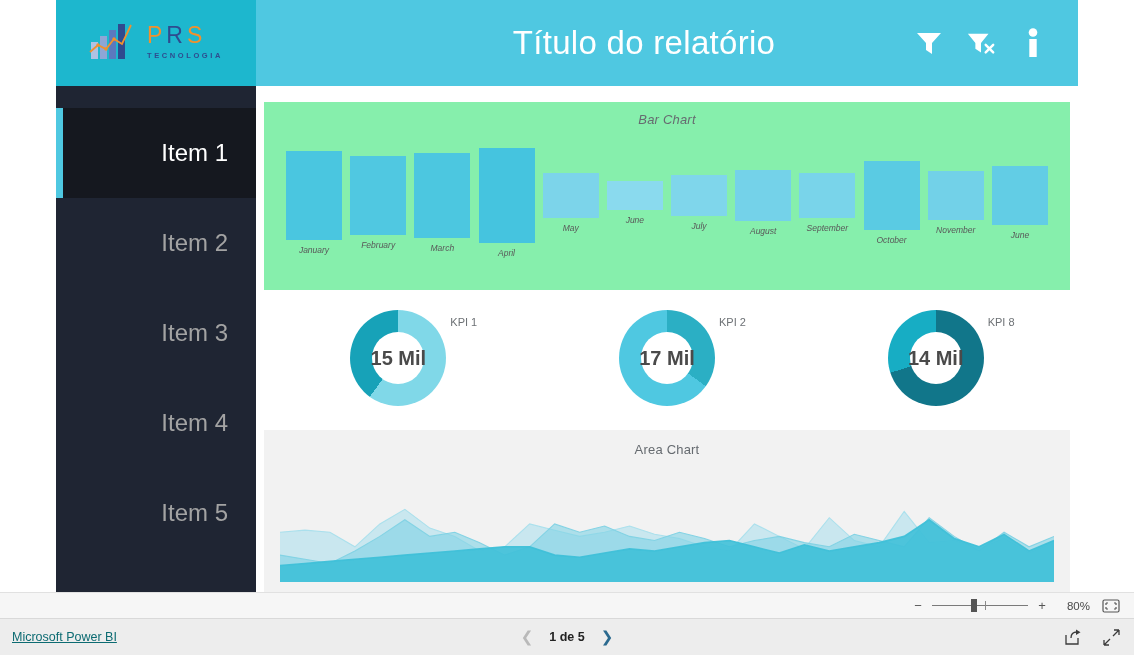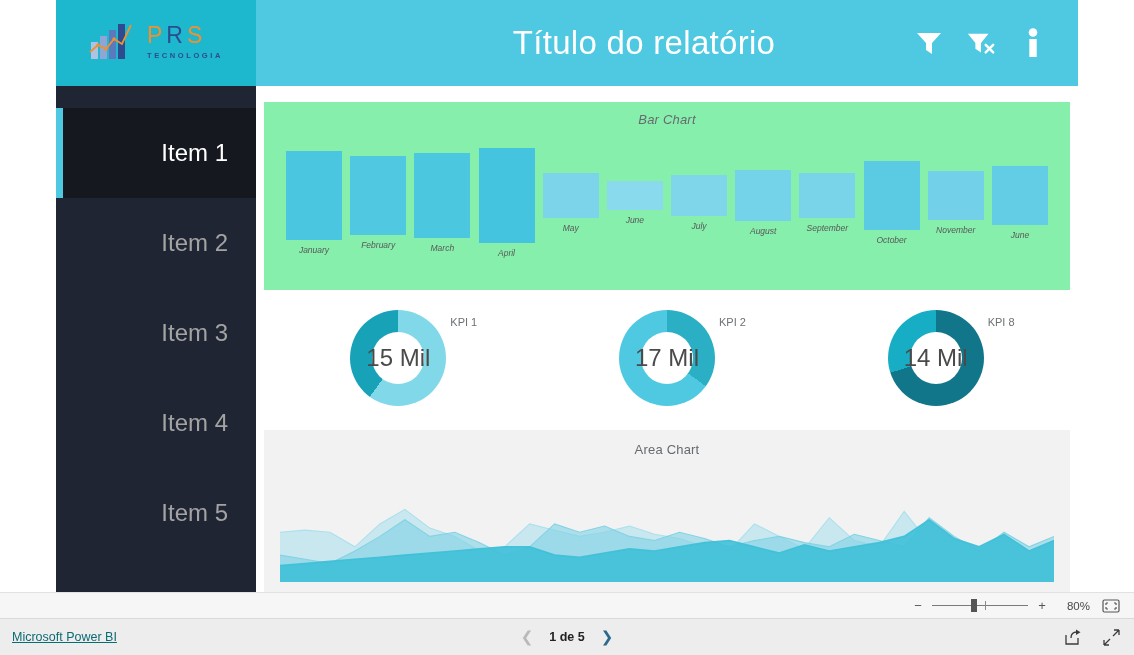--- a/index.html
+++ b/index.html
@@ -90,21 +90,21 @@
     display: flex; align-items: center;
   }
   .kpi { flex: 1; display: flex; align-items: center; justify-content: center; position: relative; }
   .kpi-donut { position: relative; width: 96px; height: 96px; border-radius: 50%; }
   .kpi-hole {
     position: absolute; left: 50%; top: 50%; transform: translate(-50%, -50%);
     width: 52px; height: 52px; border-radius: 50%; background: #ffffff;
   }
   .kpi-value {
     position: absolute; left: 50%; top: 50%; transform: translate(-50%, -50%);
-    font-size: 24px; color: #4a4a4a; white-space: nowrap; font-weight: 400;
+    font-size: 20px; color: #4a4a4a; white-space: nowrap; font-weight: 700;
   }
   .kpi-label {
     position: absolute; top: 6px; left: calc(50% + 52px);
     font-size: 11px; color: #6d7175; white-space: nowrap;
   }
 
   
   #area-wrap { position: absolute; left: 16px; right: 16px; top: 36px; height: 116px; }
   #area-svg { display: block; width: 100%; height: 100%; }
 

